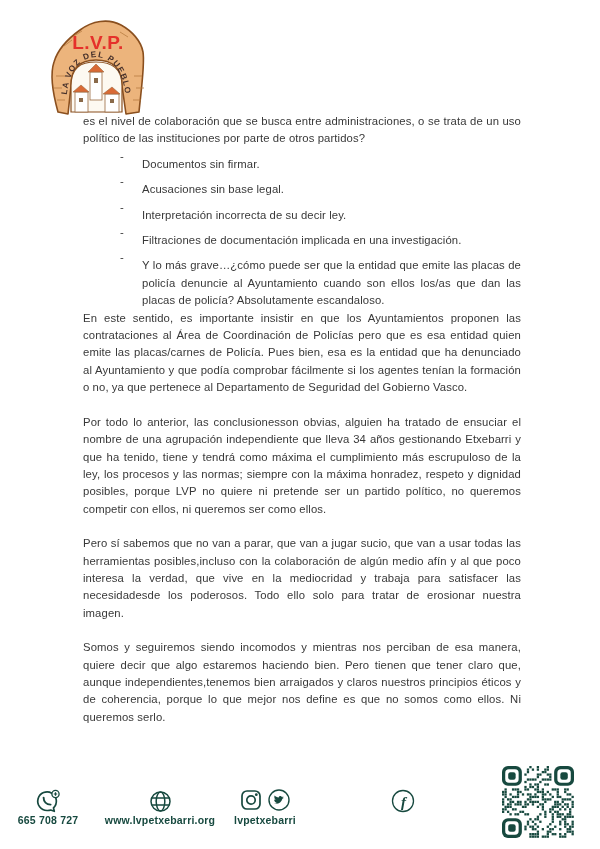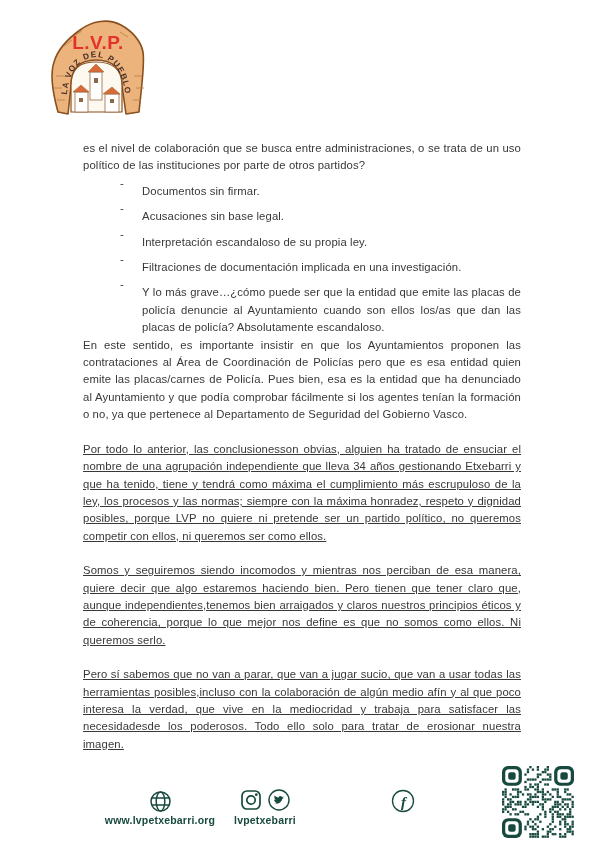--- a/index.html
+++ b/index.html
@@ -5,26 +5,26 @@
   html,body { margin:0; padding:0; background:#888; }
   .page {
     position:relative; width:600px; height:849px; margin:0 auto;
     background:#ffffff; overflow:hidden;
     font-family:"Liberation Sans", sans-serif;
   }
   
   .logo { position:absolute; left:44px; top:16px; width:104px; height:102px; }
   
   .body-text {
-    position:absolute; left:83px; top:140px; width:438px;
+    position:absolute; left:83px; top:113px; width:438px;
     font-size:11.3px; line-height:17.4px; letter-spacing:0.1px;
     color:#383838; text-align:justify;
   }
   .body-text p { margin:0; }
-  .body-text p.gap { margin-top:17px;text-decoration:underline; }
+  .body-text p.gap { margin-top:17px; }
   .bullets { margin:0 0 0 37px; }
   .bullet { display:flex; }
   .bullet .dash { width:22px; flex:none; }
   .bullet .btxt { flex:1; text-align:justify;margin-top:8px; }
   
   .f-item {
     position:absolute; top:789px;
     display:flex; flex-direction:column; align-items:center;
     color:#17493f; font-weight:bold; font-size:10.5px; letter-spacing:0.2px;
     text-align:center; line-height:12px;
@@ -79,38 +79,49 @@
       <div class="bullet">
         <span class="dash">-</span>
         <span class="btxt">Documentos sin firmar.</span>
       </div>
       <div class="bullet">
         <span class="dash">-</span>
         <span class="btxt">Acusaciones sin base legal.</span>
       </div>
       <div class="bullet">
         <span class="dash">-</span>
-        <span class="btxt">Interpretación escandaloso de su propia ley.</span>
+        <span class="btxt">Interpretación incorrecta de su decir ley.</span>
       </div>
       <div class="bullet">
         <span class="dash">-</span>
         <span class="btxt">Filtraciones de documentación implicada en una investigación.</span>
       </div>
       <div class="bullet">
         <span class="dash">-</span>
         <span class="btxt">Y lo más grave…¿cómo puede ser que la entidad que emite las placas de policía denuncie al Ayuntamiento cuando son ellos los/as que dan las placas de policía? Absolutamente escandaloso.</span>
       </div>
     </div>
 
     <p>En este sentido, es importante insistir en que los Ayuntamientos proponen las contrataciones al Área de Coordinación de Policías pero que es esa entidad quien emite las placas/carnes de Policía. Pues bien, esa es la entidad que ha denunciado al Ayuntamiento y que podía comprobar fácilmente si los agentes tenían la formación o no, ya que pertenece al Departamento de Seguridad del Gobierno Vasco.</p>
     <p class="gap">Por todo lo anterior, las conclusionesson obvias, alguien ha tratado de ensuciar el nombre de una agrupación independiente que lleva 34 años gestionando Etxebarri y que ha tenido, tiene y tendrá como máxima el cumplimiento más escrupuloso de la ley, los procesos y las normas; siempre con la máxima honradez, respeto y dignidad posibles, porque LVP no quiere ni pretende ser un partido político, no queremos competir con ellos, ni queremos ser como ellos.</p>
+    <p class="gap">Pero sí sabemos que no van a parar, que van a jugar sucio, que van a usar todas las herramientas posibles,incluso con la colaboración de algún medio afín y al que poco interesa la verdad, que vive en la mediocridad y trabaja para satisfacer las necesidadesde los poderosos. Todo ello solo para tratar de erosionar nuestra imagen.</p>
     <p class="gap">Somos y seguiremos siendo incomodos y mientras nos perciban de esa manera, quiere decir que algo estaremos haciendo bien. Pero tienen que tener claro que, aunque independientes,tenemos bien arraigados y claros nuestros principios éticos y de coherencia, porque lo que mejor nos define es que no somos como ellos. Ni queremos serlo.</p>
-    <p class="gap">Pero sí sabemos que no van a parar, que van a jugar sucio, que van a usar todas las herramientas posibles,incluso con la colaboración de algún medio afín y al que poco interesa la verdad, que vive en la mediocridad y trabaja para satisfacer las necesidadesde los poderosos. Todo ello solo para tratar de erosionar nuestra imagen.</p>
-  </div>
-
+  </div>
+
+  <div class="f-item" style="left:0px; width:96px;">
+    <svg width="27" height="25" viewBox="0 0 27 25">
+      <g stroke="#17493f" fill="none" stroke-width="1.7">
+        <path d="M12,21.5 a9.3,9.3 0 1 1 6.5,-2.6 l0.8,3.4 -3.6,-1.3 a9.3,9.3 0 0 1 -3.7,0.5 z" stroke-linejoin="round"></path>
+        <path d="M8.6,8.6 c0,4.2 2.8,7 7,7" stroke-width="1.9" stroke-linecap="round"></path>
+      </g>
+      <circle cx="20.5" cy="5" r="3.6" fill="#ffffff" stroke="#17493f" stroke-width="1.3"></circle>
+      <path d="M20.5,3.3 v3.4 M18.8,5 h3.4" stroke="#17493f" stroke-width="1.2"></path>
+    </svg>
+    <div>665 708 727</div>
+  </div>
 
   <div class="f-item" style="left:100px; width:120px;">
     <svg width="25" height="25" viewBox="0 0 25 25">
       <g stroke="#17493f" fill="none" stroke-width="1.5">
         <circle cx="12.5" cy="12.5" r="9.5"></circle>
         <ellipse cx="12.5" cy="12.5" rx="4.3" ry="9.5"></ellipse>
         <path d="M3.6,9 h17.8 M3.6,16 h17.8" stroke-width="1.3"></path>
       </g>
     </svg>
     <div>www.lvpetxebarri.org</div>

